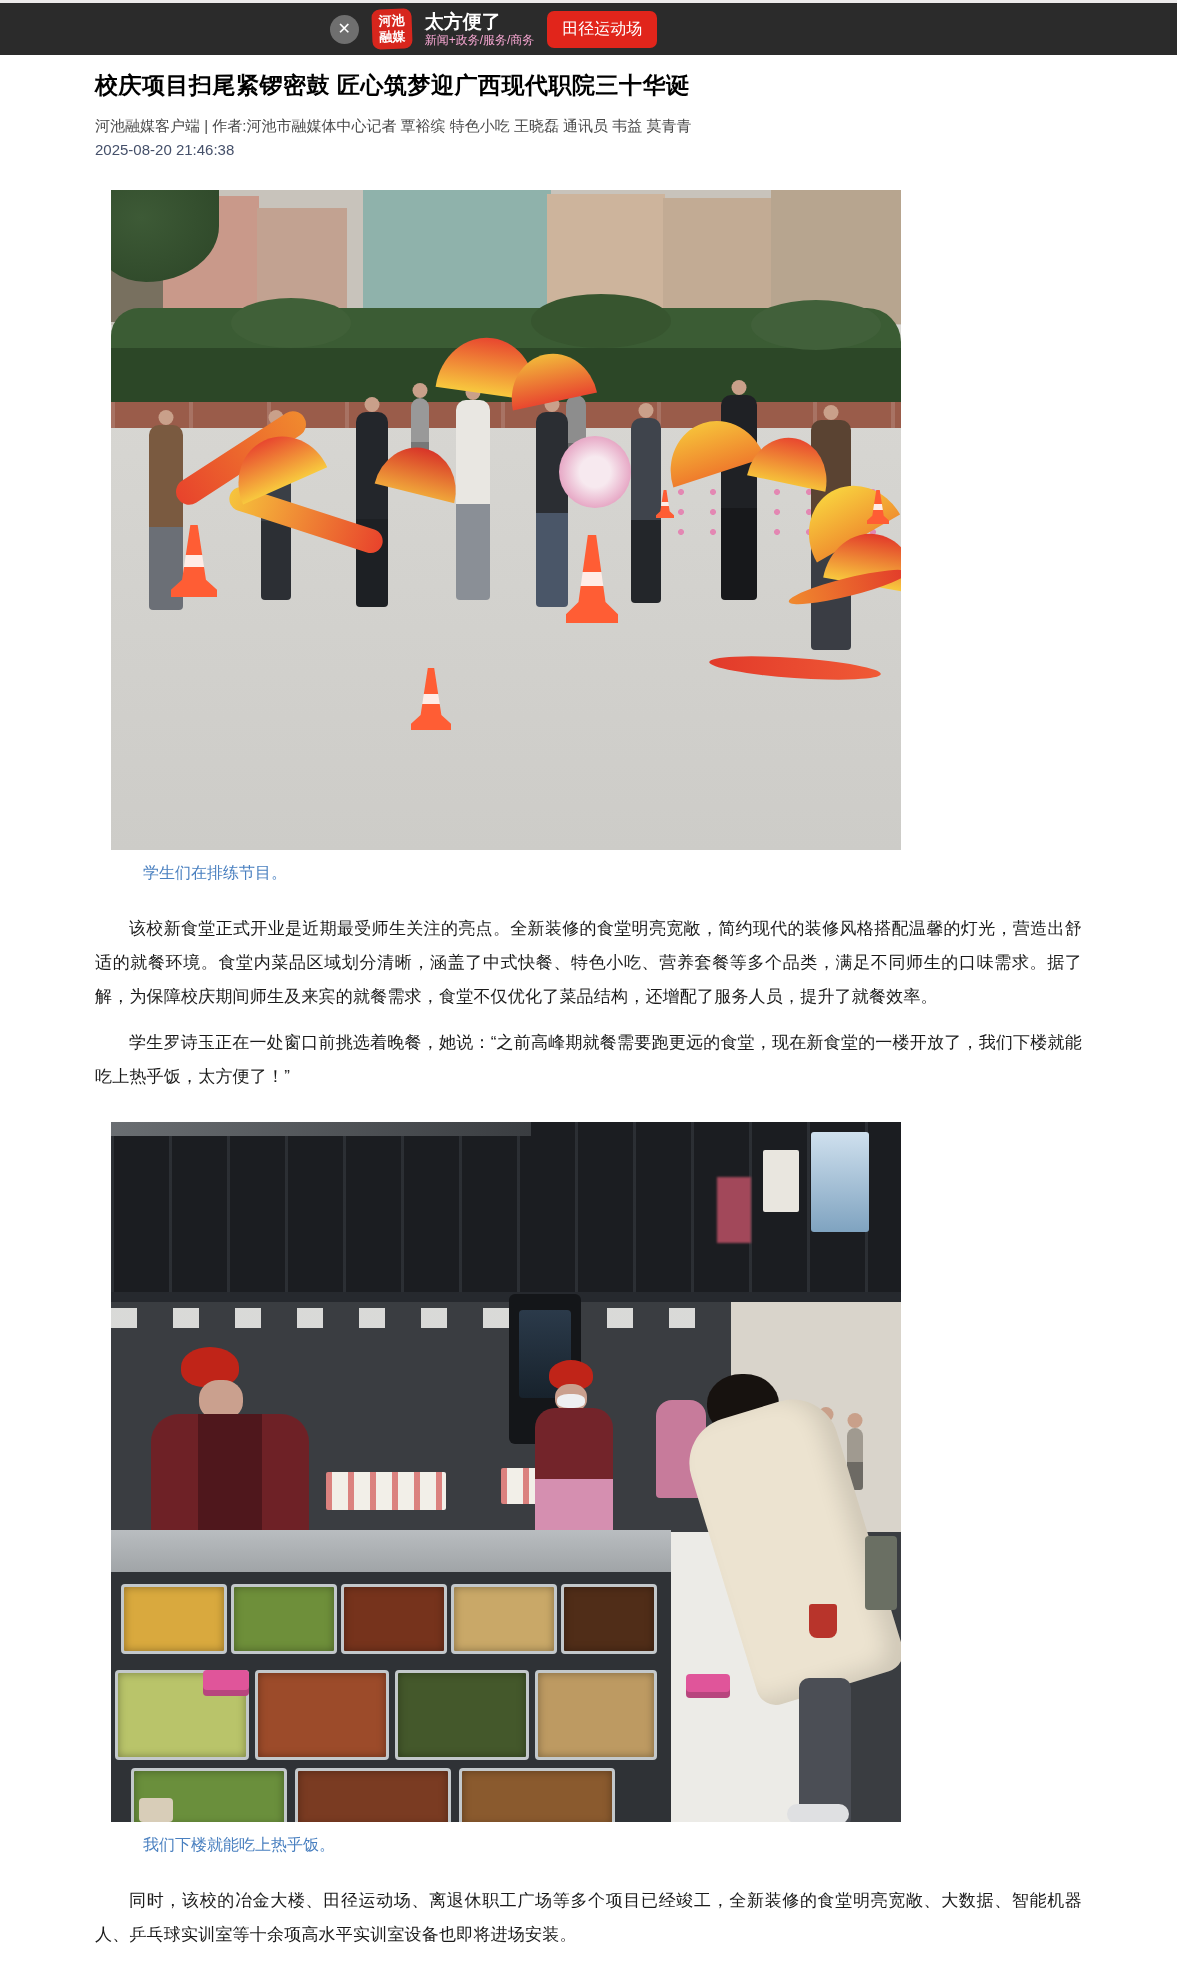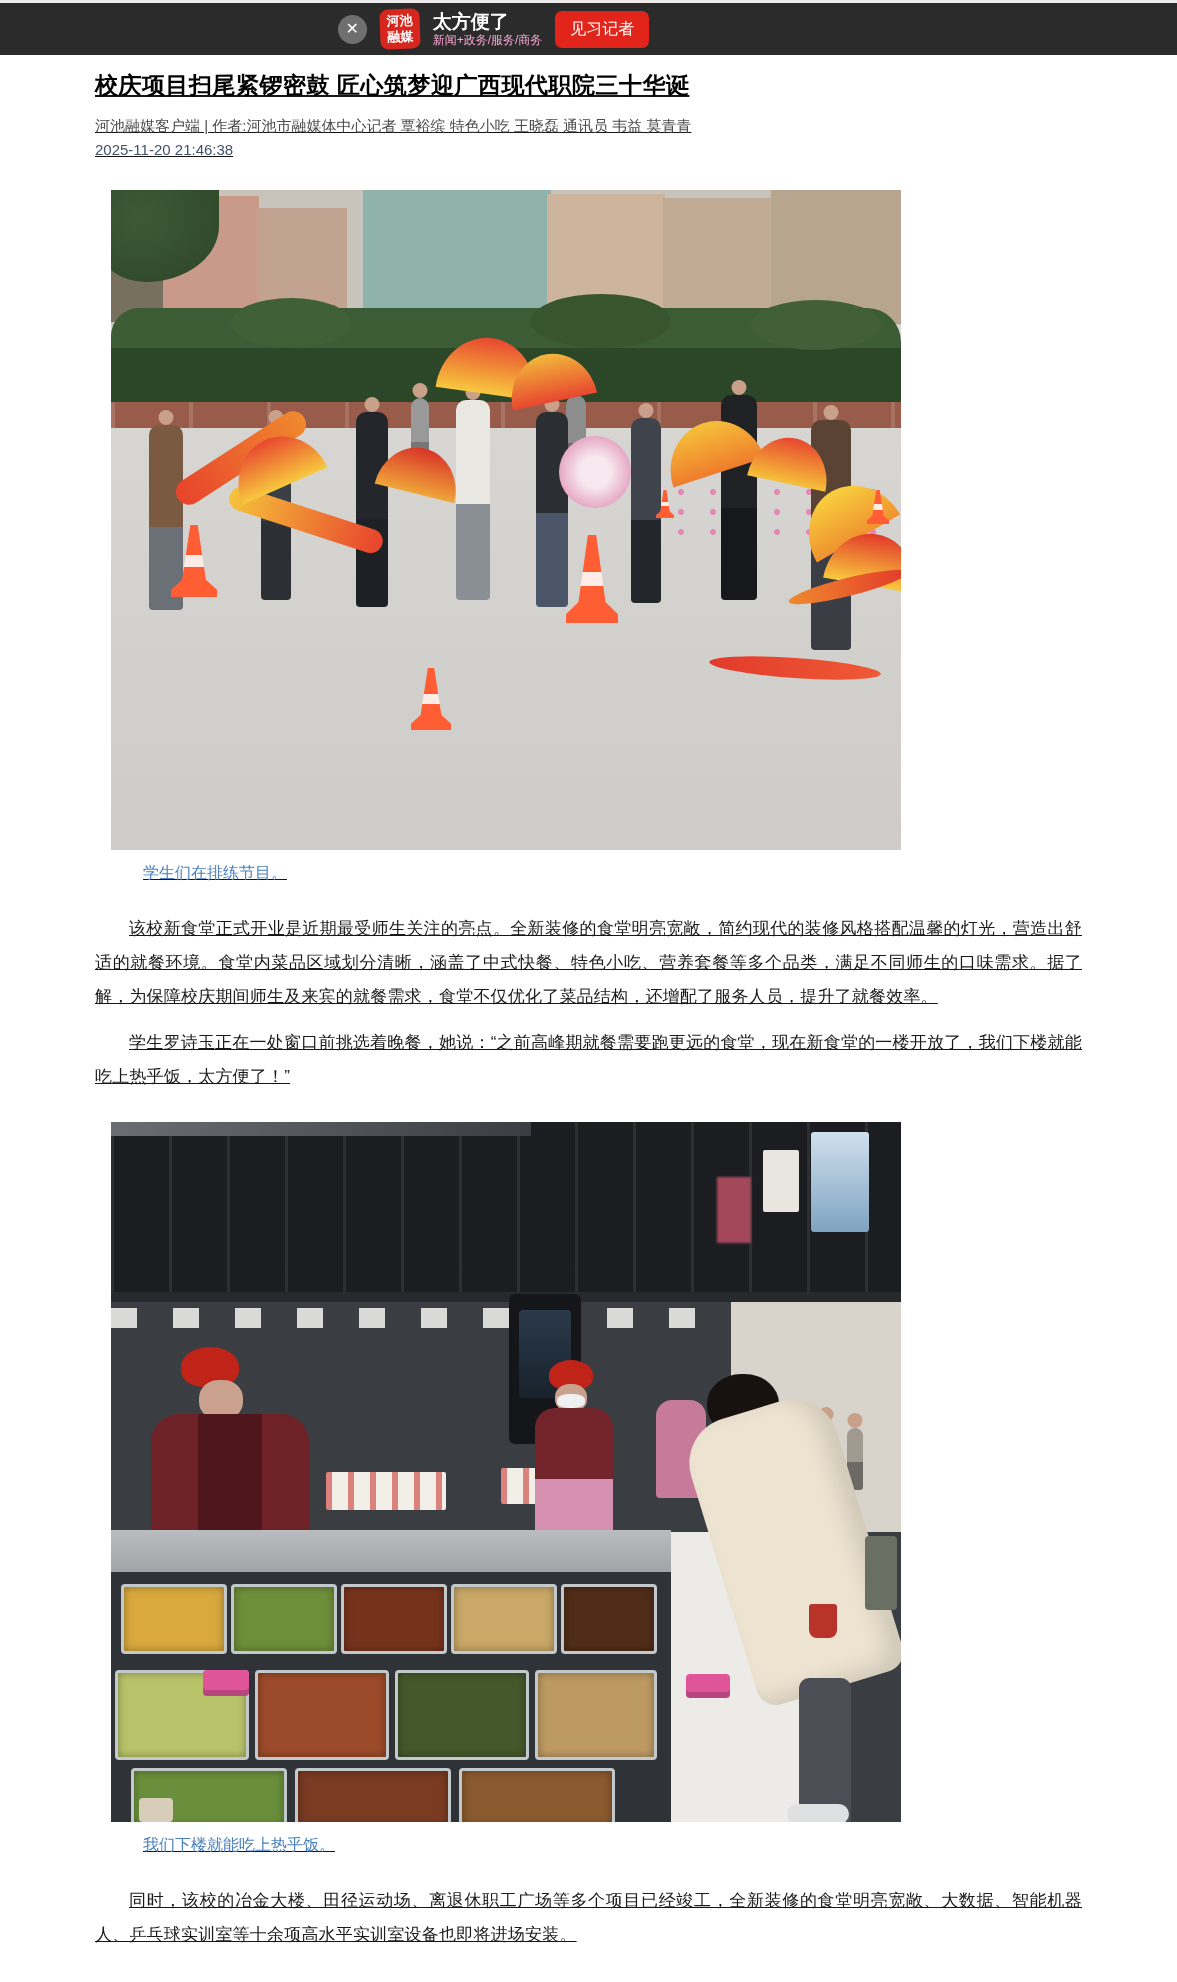--- a/index.html
+++ b/index.html
@@ -13,21 +13,21 @@
             align-items:center;justify-content:center;font-size:16px;line-height:1;cursor:pointer;}
   .applogo{width:40px;height:40px;border-radius:8px;background:#d7261d;color:#fff;display:flex;
            flex-direction:column;align-items:center;justify-content:center;font-weight:bold;
            font-size:13px;line-height:1.25;transform:rotate(-2deg);}
   .apptext{color:#fff;}
   .apptext .t1{font-size:19px;font-weight:bold;line-height:1.15;}
   .apptext .t2{font-size:12px;color:#f9a8d4;line-height:1.2;}
   .dlbtn{background:#e1251b;color:#fff;font-size:16px;border:none;border-radius:7px;
          padding:8px 15px;cursor:pointer;}
   
-  .article{margin:0 95px;width:987px;color:#161616;text-decoration:underline;}
+  .article{margin:0 95px;width:987px;color:#161616;}
   h1.title{margin:14px 0 0;font-size:23px;line-height:33px;font-weight:bold;color:#000;letter-spacing:.5px;}
   .meta{margin-top:12px;font-size:15px;color:#4a4a4a;line-height:24px;}
   .meta .date{color:#45506a;}
   p.body{margin:12px 0 0;font-size:17px;line-height:34px;text-align:justify;text-indent:2em;
          color:#1a1a1a;letter-spacing:.2px;}
   figure{margin:12px 0 0;padding:16px;width:898px;}
   .photo{position:relative;overflow:hidden;width:790px;}
   figcaption{margin-top:12px;font-size:16px;line-height:22px;color:#4a80c0;padding-left:2em;}
   .abs{position:absolute;}
   
@@ -54,29 +54,29 @@
     <div class="appbar-inner">
       <div class="closebtn">✕</div>
       <div class="applogo">
         <span>河池</span>
         <span>融媒</span>
       </div>
       <div class="apptext">
         <div class="t1">太方便了</div>
         <div class="t2">新闻+政务/服务/商务</div>
       </div>
-      <button class="dlbtn">见习记者</button>
+      <button class="dlbtn">田径运动场</button>
     </div>
   </div>
 
   <div class="article">
     <h1 class="title">校庆项目扫尾紧锣密鼓 匠心筑梦迎广西现代职院三十华诞</h1>
     <div class="meta">
       <div class="byline">河池融媒客户端 | 作者:河池市融媒体中心记者 覃裕缤 特色小吃 王晓磊 通讯员 韦益 莫青青</div>
-      <div class="date">2025-11-20 21:46:38</div>
+      <div class="date">2025-08-20 21:46:38</div>
     </div>
 
 
     <figure>
       <div class="photo" style="height:660px;background:linear-gradient(180deg,#dcdbd7,#cdccc8);">
 
         <div class="abs" style="left:0;top:0;width:790px;height:135px;background:#c8c3bb;"></div>
         <div class="abs" style="left:0;top:0;width:58px;height:132px;background:#78705f;"></div>
         <div class="abs winv" style="left:52px;top:6px;width:96px;height:128px;background:#c9998a;"></div>
         <div class="abs winv" style="left:146px;top:18px;width:90px;height:116px;background:#c2a291;"></div>

